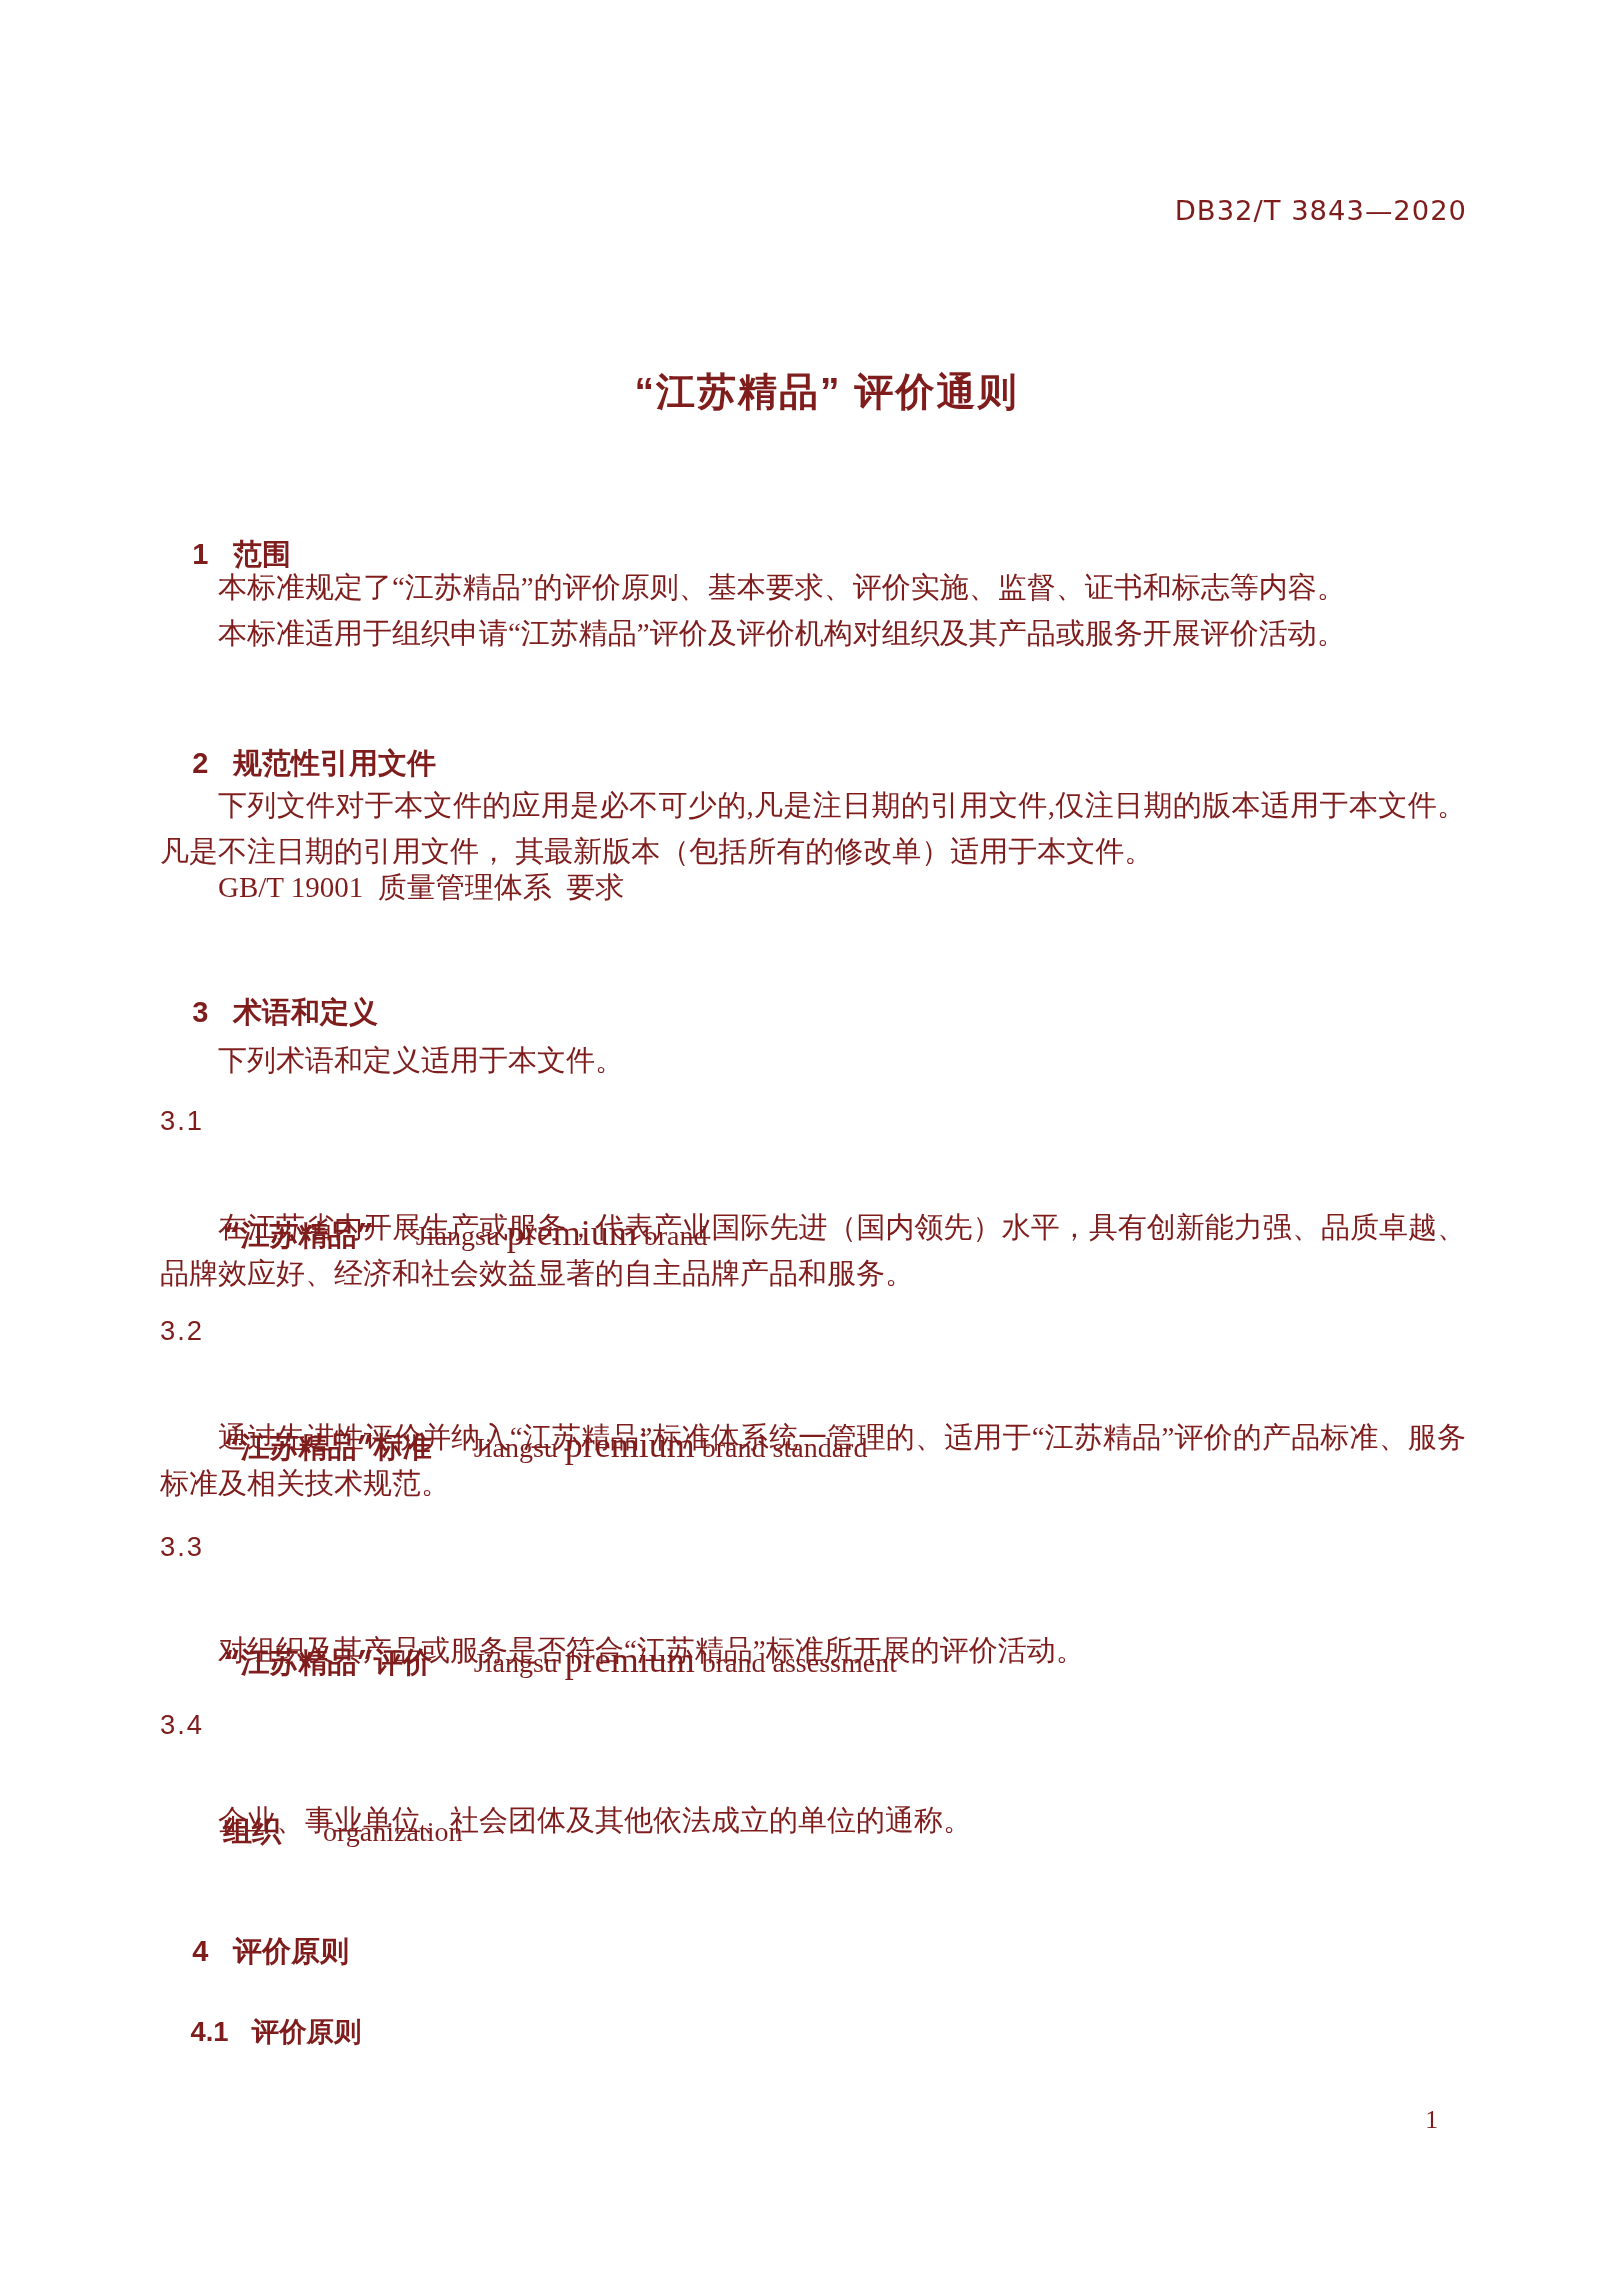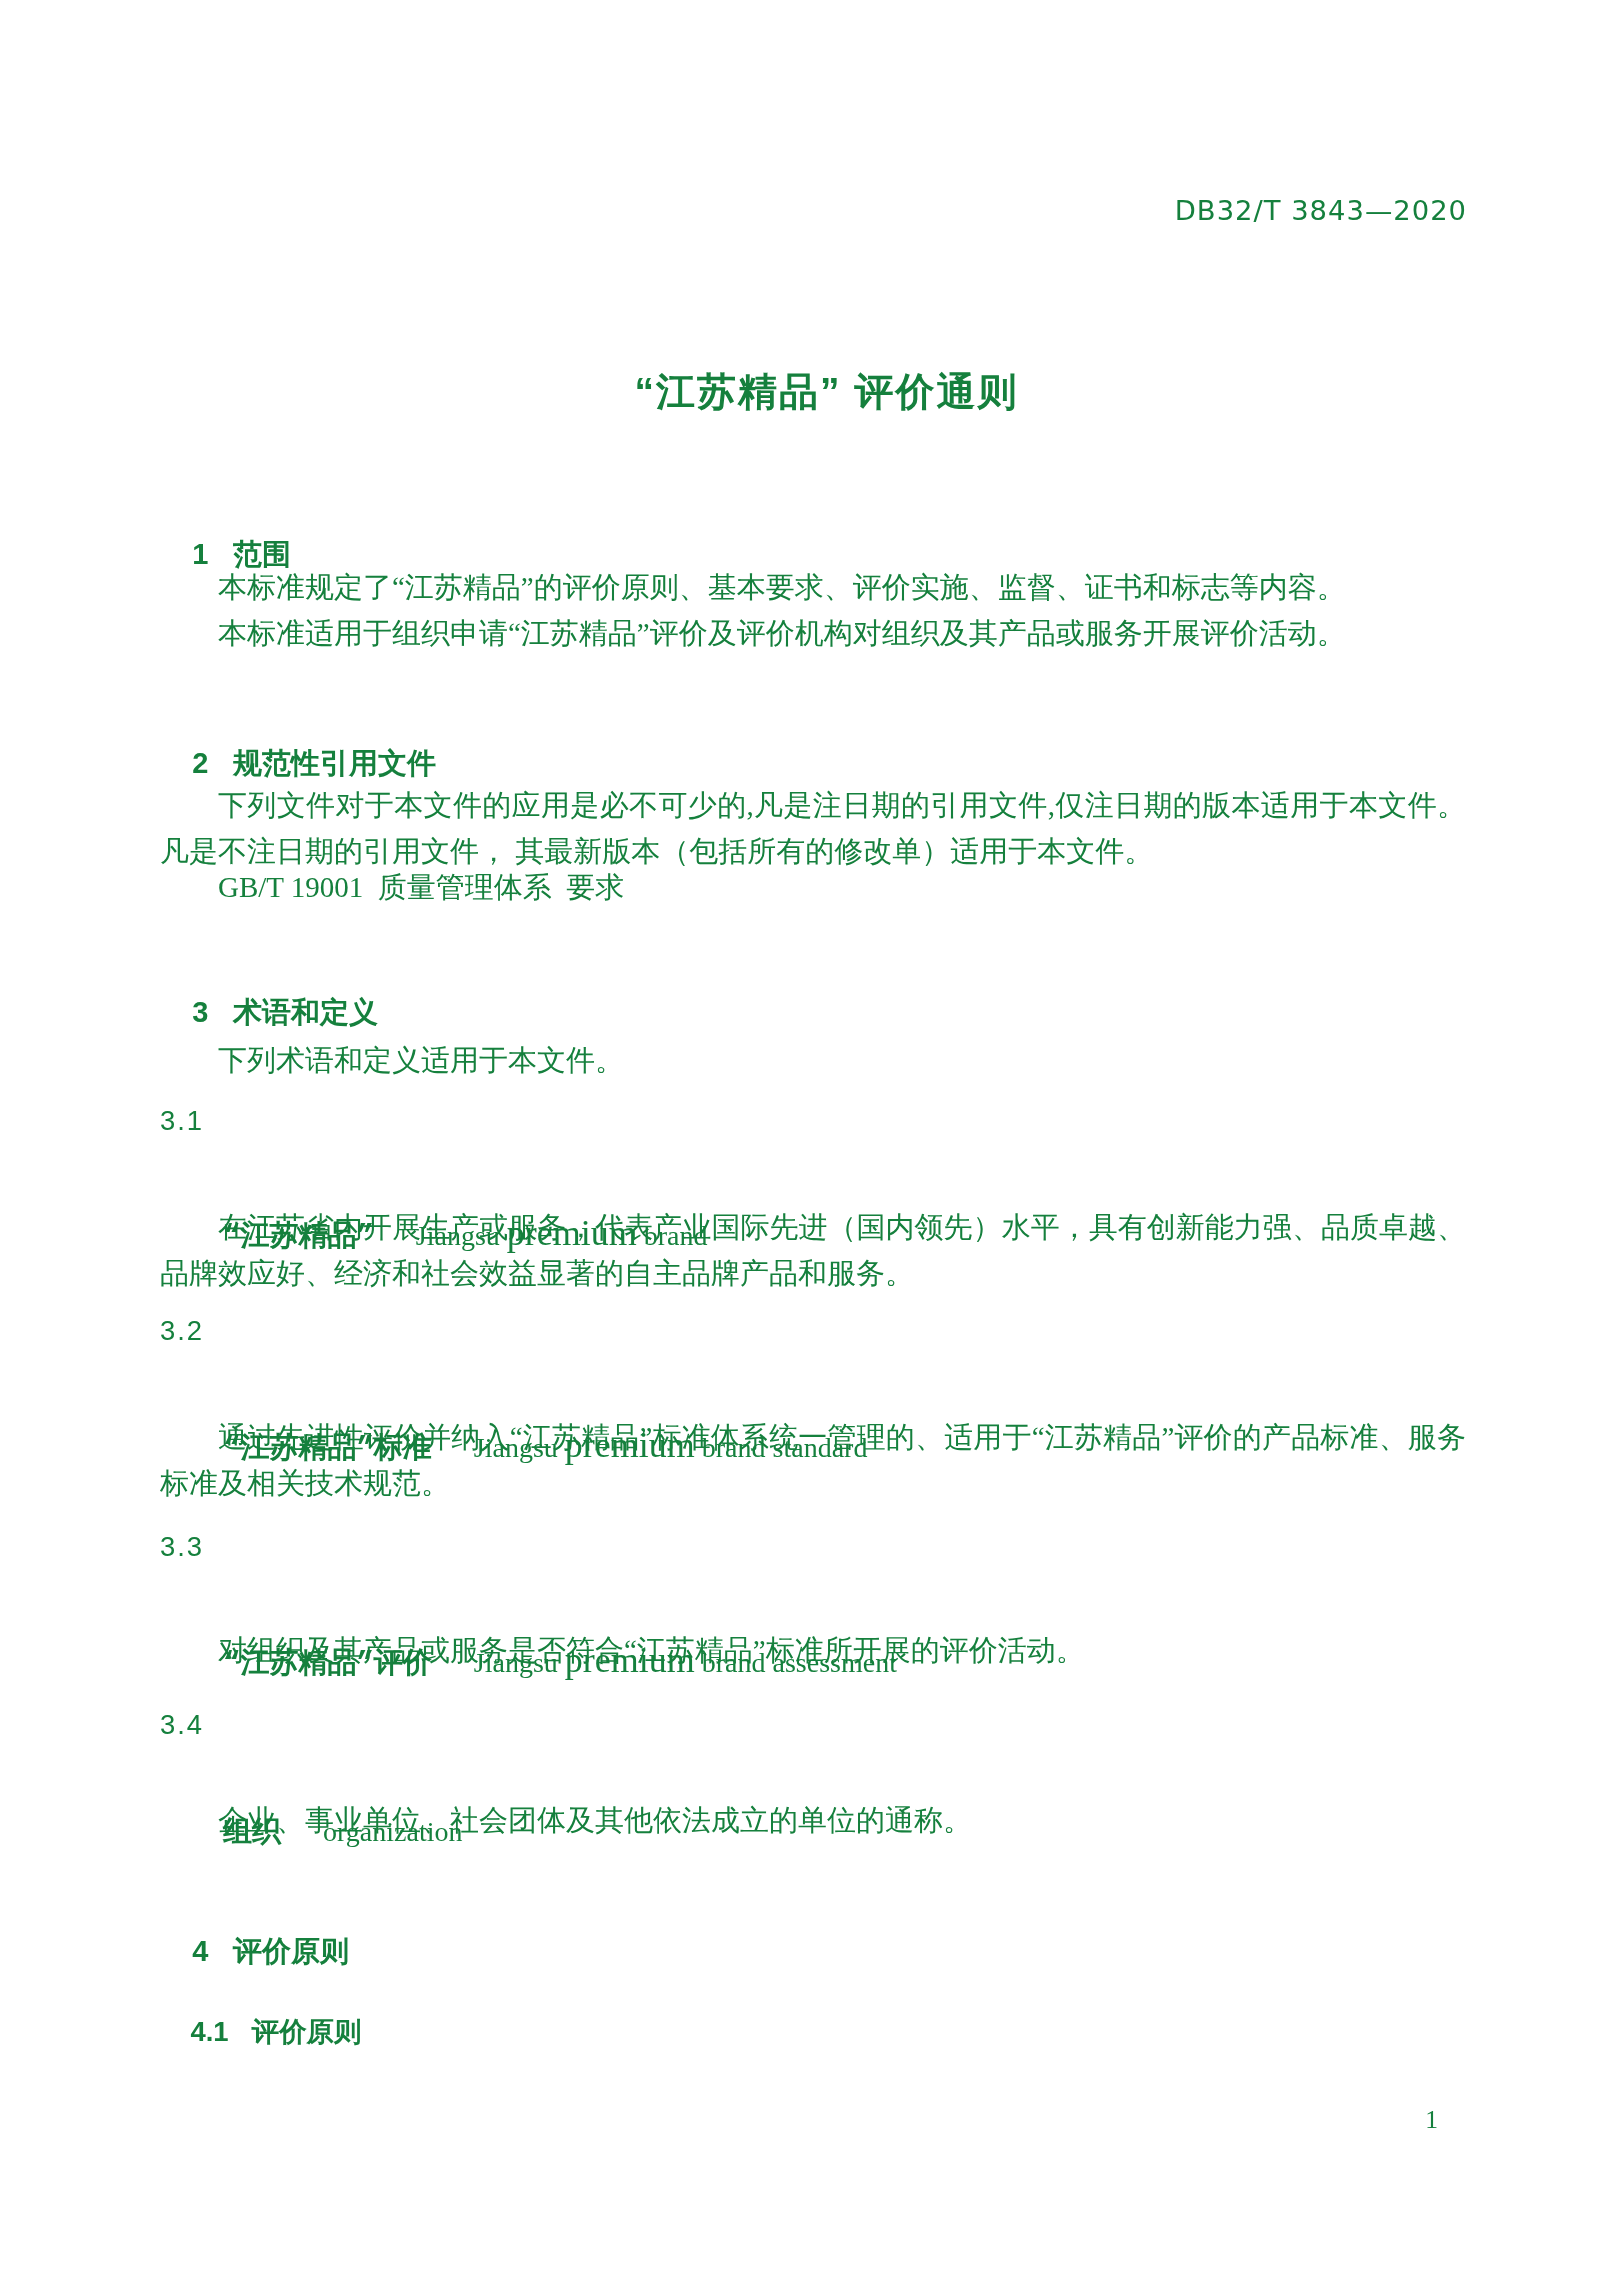--- a/index.html
+++ b/index.html
@@ -2,21 +2,21 @@
 <html><head>
 <meta charset="utf-8">
 <style>
   html,body{margin:0;padding:0;background:#e8e8e8;}
   .page{
     position:relative;
     width:1621px;height:2293px;
     background:#ffffff;
     margin:0 auto;
     overflow:hidden;
-    color:#15803d;
+    color:#7f1d1d;
     font-family:"Liberation Serif","DejaVu Serif",serif;
   }
   .abs{position:absolute;left:160px;width:1306px;}
   .doc-code{
     position:absolute;right:154px;top:191px;
     font-family:"DejaVu Sans","Liberation Sans",sans-serif;
     font-size:27.4px;line-height:39px;letter-spacing:1px;
     white-space:pre-wrap;text-align:right;
   }
   .doc-title{

